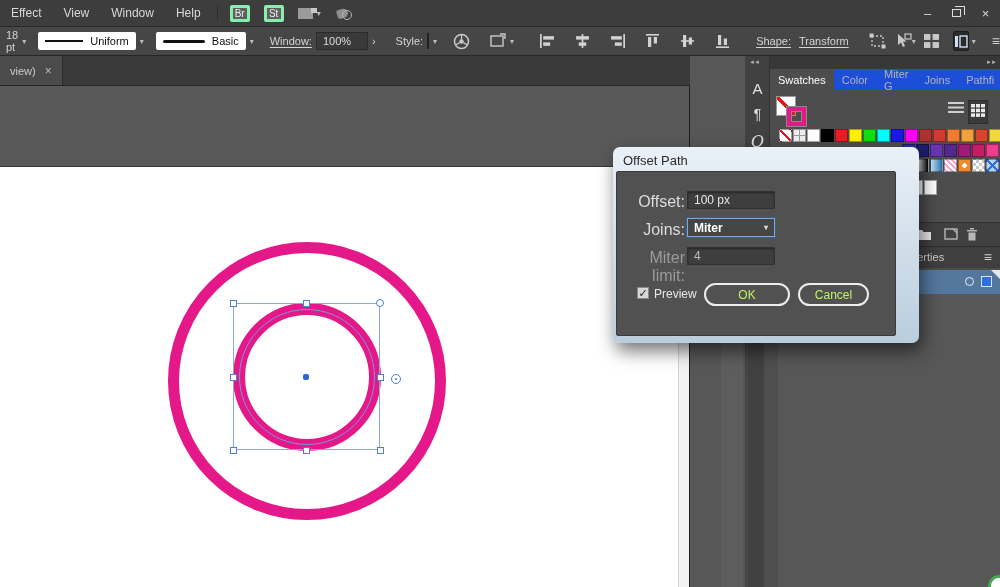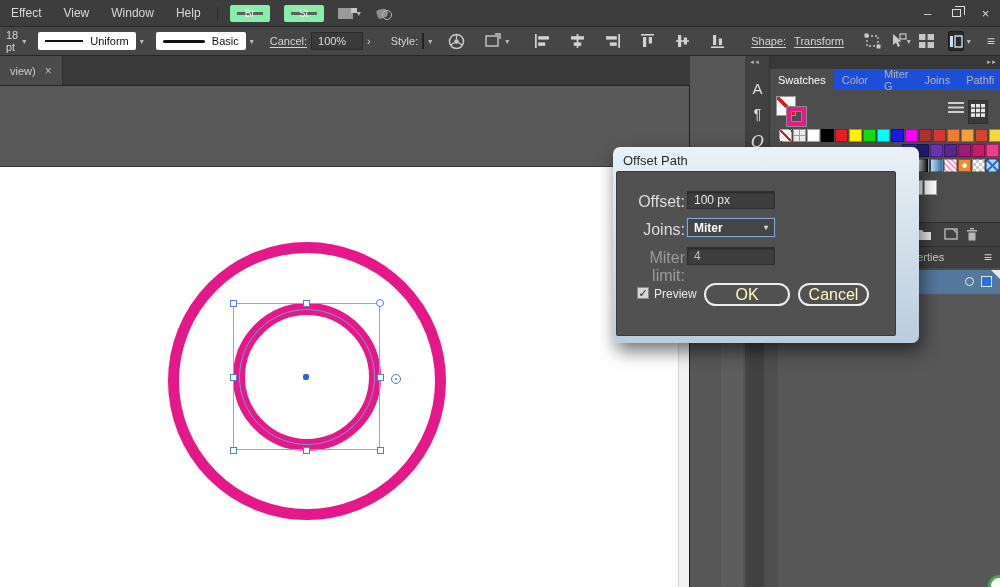--- a/index.html
+++ b/index.html
@@ -4,21 +4,21 @@
 <style>
   * { box-sizing: border-box; margin: 0; padding: 0; }
   body { background:#222; font-family:"Liberation Sans", sans-serif; }
   .window { position:relative; width:1000px; height:587px; background:#4e4e4e; overflow:hidden; }
 
   
   .menubar { position:absolute; left:0; top:0; width:1000px; height:27px; background:#3d3d3d;
     border-bottom:1px solid #2a2a2a; display:flex; align-items:center; color:#d8d8d8; font-size:12px; }
   .menu-item { padding:0 11px; line-height:26px; cursor:default; }
   .mb-div { width:1px; height:15px; background:#2e2e2e; margin:0 5px; }
-  .badge { width:40px; height:17px; background:#5f5f5f; border:7px solid #86efac; border-radius:2px;
+  .badge { width:20px; height:17px; background:#5f5f5f; border:3px solid #86efac; border-radius:2px;
     font-size:10px; color:#eee; display:flex; align-items:center; justify-content:center; margin:0 7px; }
   .layout-ic { display:flex; align-items:center; gap:4px; margin:0 7px; }
   .layout-ic .sq { width:15px; height:11px; background:#9a9a9a; position:relative; }
   .layout-ic .sq::after { content:""; position:absolute; right:-4px; top:0; width:6px; height:5px; background:#c8c8c8; }
   .chev { font-size:8px; color:#bdbdbd; }
   .touch-ic { width:16px; height:16px; margin:0 8px; position:relative; }
   .touch-ic::before { content:""; position:absolute; left:1px; top:4px; width:11px; height:9px;
     background:#8f8f8f; border-radius:2px 5px 5px 3px; transform:rotate(-18deg); }
   .touch-ic::after { content:""; position:absolute; right:0; top:5px; width:8px; height:8px;
     border:1.5px solid #b5b5b5; border-radius:50%; }
@@ -159,21 +159,21 @@
   .dlg-field { position:absolute; left:70px; width:88px; height:18px; background:#3e3e3e; border:1px solid #303030;
     box-shadow: inset 0 1px 2px rgba(0,0,0,.4); color:#e6e6e6; font-size:12px; display:flex; align-items:center; padding:0 6px; }
   .dlg-field.dim { color:#bdbdbd; }
   .dlg-select { position:absolute; left:70px; width:88px; height:19px; background:#454545; border:1px solid #7fa8d9;
     box-shadow:0 0 0 1px #3d5d80; color:#fff; font-size:12px; font-weight:bold; display:flex; align-items:center; padding:0 6px; }
   .dlg-select .chev { margin-left:auto; color:#d8d8d8; }
   .checkbox { position:absolute; left:20px; width:12px; height:12px; background:#d6d6d6; border:1px solid #8a8a8a;
     color:#222; font-size:11px; line-height:11px; text-align:center; }
   .cb-txt { position:absolute; left:37px; color:#e8e8e8; font-size:12px; }
   .pill { position:absolute; height:23px; border:2px solid #ededed; border-radius:13px; background:transparent;
-    color:#fef9c3; font-size:16px; display:flex; align-items:center; justify-content:center; font-family:"Liberation Sans",sans-serif; }
+    color:#bef264; font-size:12px; display:flex; align-items:center; justify-content:center; font-family:"Liberation Sans",sans-serif; }
 </style>
 </head>
 <body>
 
 <div class="window">
 
   <div class="menubar">
     <span class="menu-item">Effect</span>
     <span class="menu-item">View</span>
     <span class="menu-item">Window</span>
@@ -211,21 +211,21 @@
       <span>Uniform</span>
     </span>
     <span class="chev" style="margin-left:4px">▾</span>
     <span class="cb-div"></span>
     <span class="white-box">
       <span class="brush-line"></span>
       <span>Basic</span>
     </span>
     <span class="chev" style="margin-left:4px">▾</span>
     <span class="cb-div"></span>
-    <span class="cb-label link">Cancel:</span>
+    <span class="cb-label link">Window:</span>
     <span class="cb-field">100%</span>
     <span class="cb-label">›</span>
     <span class="cb-div"></span>
     <span class="cb-label">Style:</span>
     <span class="style-swatch"></span>
     <span class="chev" style="margin-left:4px">▾</span>
     <span class="cb-div"></span>
     <span class="cb-ic">
       <svg width="17" height="17" viewBox="0 0 17 17">
           <circle cx="8.5" cy="8.5" r="7" fill="none" stroke="#c9c9c9" stroke-width="1.5"></circle>

